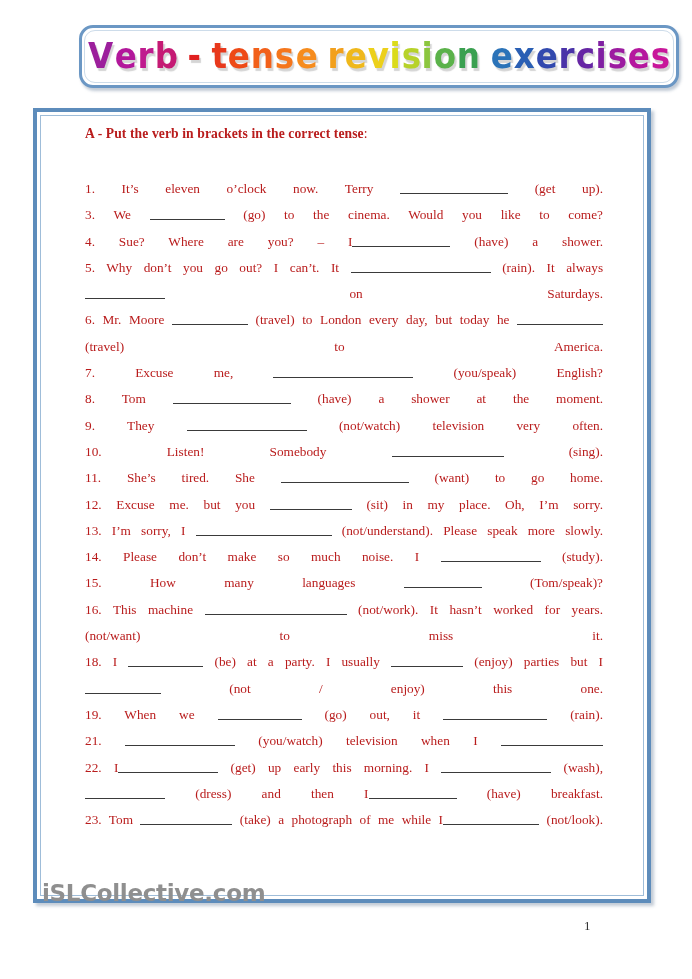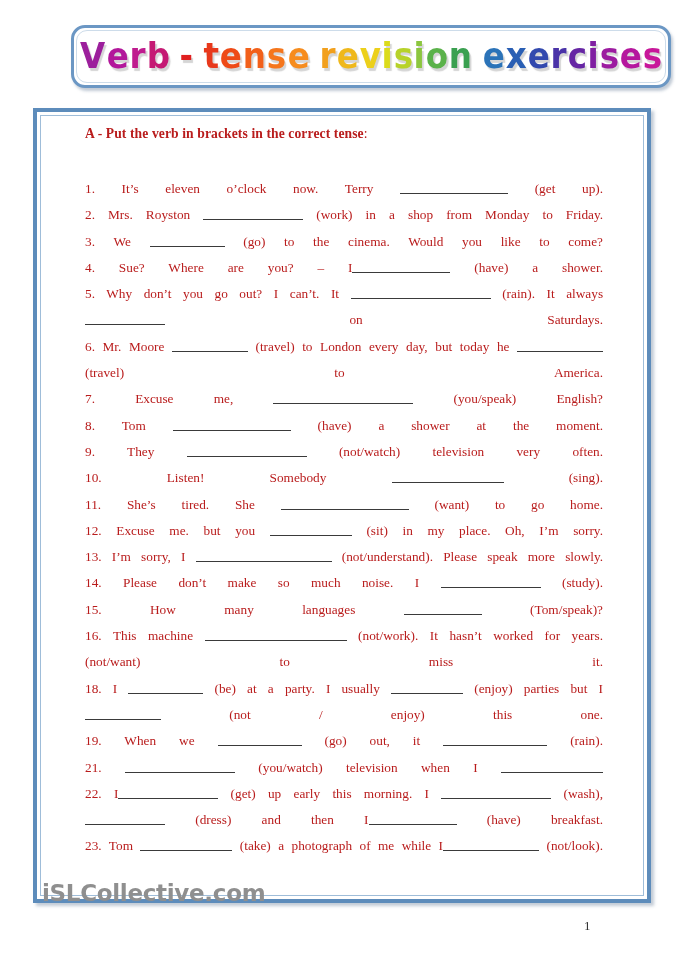--- a/index.html
+++ b/index.html
@@ -11,21 +11,21 @@
     width: 692px;
     height: 979px;
     position: relative;
     font-family: "Liberation Serif", "DejaVu Serif", serif;
     overflow: hidden;
   }
 
   
   #title-box {
     position: absolute;
-    left: 71px;
+    left: 79px;
     top: 25px;
     width: 600px;
     height: 63px;
     box-sizing: border-box;
     border: 3px solid #6b97c4;
     border-radius: 14px;
     background: #ffffff;
     box-shadow: 2px 3px 3px rgba(120,140,165,0.45);
   }
   #title-box::after {
@@ -140,21 +140,20 @@
   <div id="title-text"><span class="ch" style="color: rgb(156, 31, 156);">V</span><span class="ch" style="color: rgb(178, 23, 155);">e</span><span class="ch" style="color: rgb(191, 27, 142);">r</span><span class="ch" style="color: rgb(197, 26, 116);">b</span><span class="sp"></span><span class="ch" style="color: rgb(224, 32, 32);">-</span><span class="sp"></span><span class="ch" style="color: rgb(232, 57, 28);">t</span><span class="ch" style="color: rgb(238, 74, 23);">e</span><span class="ch" style="color: rgb(242, 96, 26);">n</span><span class="ch" style="color: rgb(245, 118, 28);">s</span><span class="ch" style="color: rgb(246, 140, 30);">e</span><span class="sp"></span><span class="ch" style="color: rgb(242, 160, 29);">r</span><span class="ch" style="color: rgb(239, 184, 28);">e</span><span class="ch" style="color: rgb(236, 208, 27);">v</span><span class="ch" style="color: rgb(219, 219, 27);">i</span><span class="ch" style="color: rgb(183, 210, 42);">s</span><span class="ch" style="color: rgb(140, 198, 63);">i</span><span class="ch" style="color: rgb(91, 178, 74);">o</span><span class="ch" style="color: rgb(58, 160, 80);">n</span><span class="sp"></span><span class="ch" style="color: rgb(43, 115, 184);">e</span><span class="ch" style="color: rgb(42, 95, 180);">x</span><span class="ch" style="color: rgb(50, 73, 174);">e</span><span class="ch" style="color: rgb(74, 51, 168);">r</span><span class="ch" style="color: rgb(102, 38, 164);">c</span><span class="ch" style="color: rgb(128, 32, 162);">i</span><span class="ch" style="color: rgb(156, 27, 160);">s</span><span class="ch" style="color: rgb(181, 23, 158);">e</span><span class="ch" style="color: rgb(200, 23, 154);">s</span></div>
 </div>
 
 <div id="page-frame">
   <div id="content">
     <div id="heading">
       <span>A - Put the verb in brackets in the correct tense</span><span class="plain">:</span>
     </div>
     <div id="exercise-list">
         <div class="q"><span>1.</span> <span>It’s</span> <span>eleven</span> <span>o’clock</span> <span>now.</span> <span>Terry</span> <span class="blank" style="width: 108px;"></span> <span>(get</span> <span>up).</span></div>
-        <div class="q"><span>2.</span> <span>Mrs.</span> <span>Royston</span> <span class="blank" style="width: 100px;"></span> <span>(work)</span> <span>in</span> <span>a</span> <span>shop</span> <span>from</span> <span>Monday</span> <span>to</span> <span>Friday.</span></div>
         <div class="q"><span>3.</span> <span>We</span> <span class="blank" style="width: 75px;"></span> <span>(go)</span> <span>to</span> <span>the</span> <span>cinema.</span> <span>Would</span> <span>you</span> <span>like</span> <span>to</span> <span>come?</span></div>
         <div class="q"><span>4.</span> <span>Sue?</span> <span>Where</span> <span>are</span> <span>you?</span> <span>–</span> <span style="white-space: nowrap;"><span>I</span><span class="blank" style="width: 98px;"></span></span> <span>(have)</span> <span>a</span> <span>shower.</span></div>
         <div class="q"><span>5.</span> <span>Why</span> <span>don’t</span> <span>you</span> <span>go</span> <span>out?</span> <span>I</span> <span>can’t.</span> <span>It</span> <span class="blank" style="width: 140px;"></span> <span>(rain).</span> <span>It</span> <span>always</span></div>
         <div class="q"><span class="blank" style="width: 80px;"></span> <span>on</span> <span>Saturdays.</span></div>
         <div class="q"><span>6.</span> <span>Mr.</span> <span>Moore</span> <span class="blank" style="width: 76px;"></span> <span>(travel)</span> <span>to</span> <span>London</span> <span>every</span> <span>day,</span> <span>but</span> <span>today</span> <span>he</span> <span class="blank" style="width: 86px;"></span></div>
         <div class="q"><span>(travel)</span> <span>to</span> <span>America.</span></div>
         <div class="q"><span>7.</span> <span>Excuse</span> <span>me,</span> <span class="blank" style="width: 140px;"></span> <span>(you/speak)</span> <span>English?</span></div>
         <div class="q"><span>8.</span> <span>Tom</span> <span class="blank" style="width: 118px;"></span> <span>(have)</span> <span>a</span> <span>shower</span> <span>at</span> <span>the</span> <span>moment.</span></div>
         <div class="q"><span>9.</span> <span>They</span> <span class="blank" style="width: 120px;"></span> <span>(not/watch)</span> <span>television</span> <span>very</span> <span>often.</span></div>
         <div class="q"><span>10.</span> <span>Listen!</span> <span>Somebody</span> <span class="blank" style="width: 112px;"></span> <span>(sing).</span></div>

